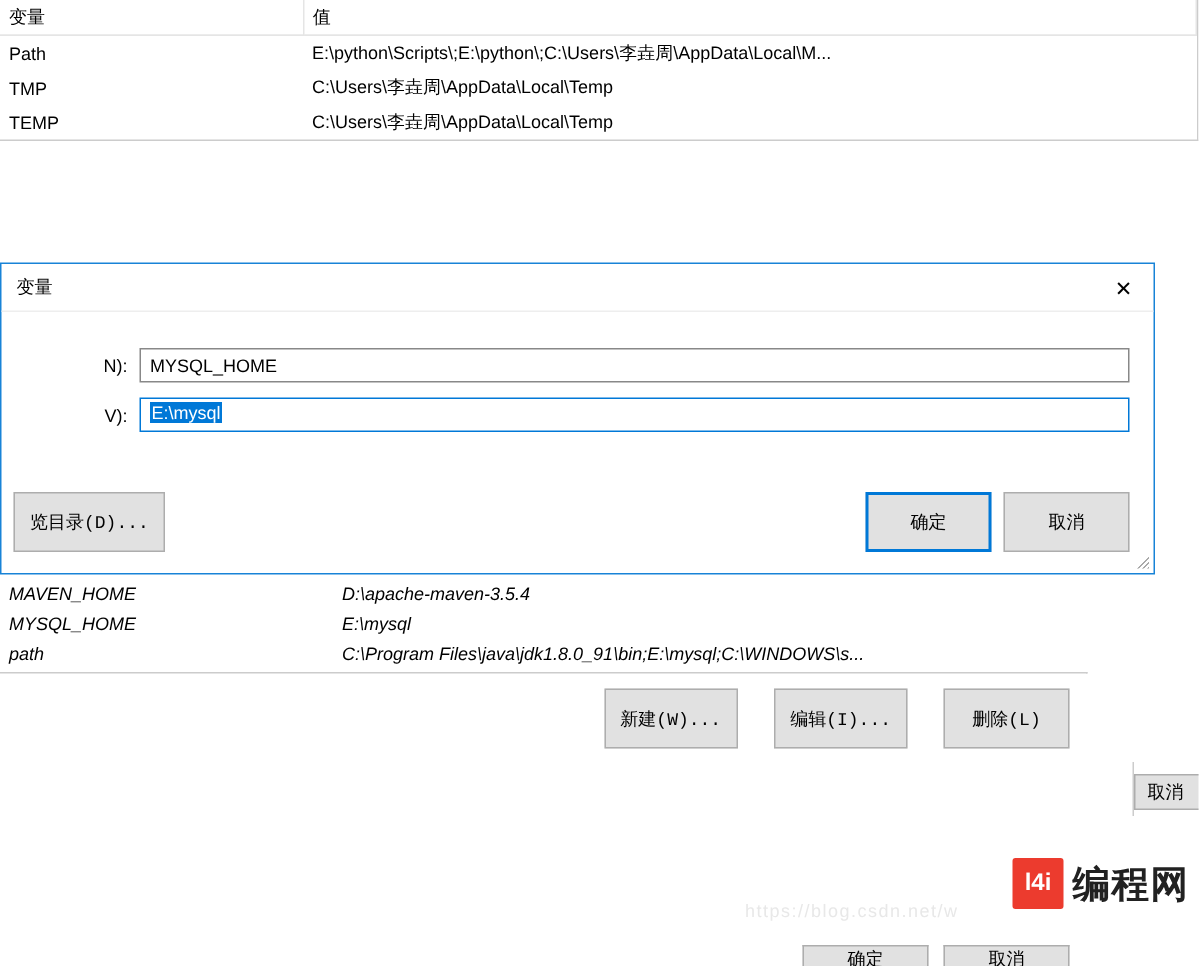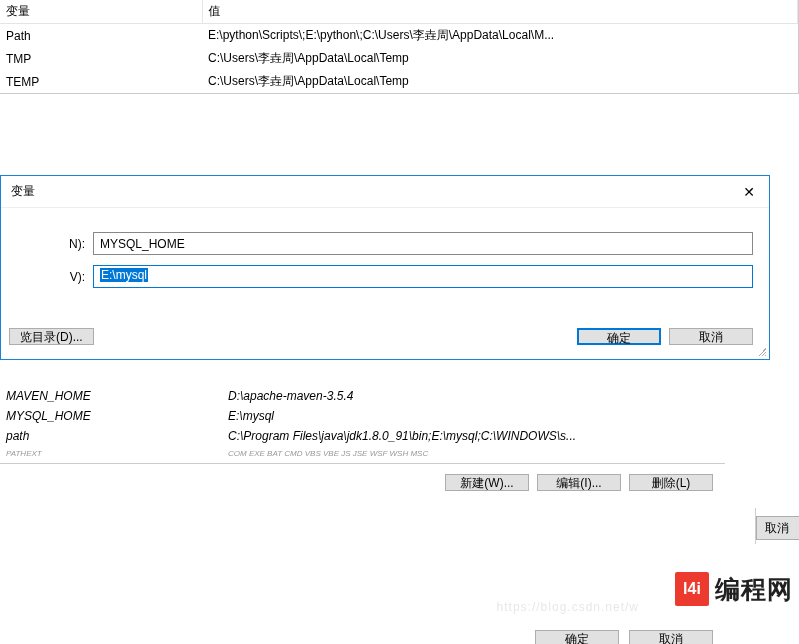--- a/index.html
+++ b/index.html
@@ -102,24 +102,24 @@
     .form-input.focused::selection { background: #0078d7; color: #fff; }
     .dialog-buttons {
       display: flex;
       padding: 14px 16px 14px 0;
       gap: 8px;
       align-items: center;
     }
     .dialog-buttons .spacer { flex: 1; }
     .btn {
       min-width: 84px;
-      height: 17px;
+      height: 40px;
       border: 1px solid #adadad;
       background: #e1e1e1;
-      font-family: Liberation Sans, sans-serif;
+      font-family: Liberation Mono, monospace;
       font-size: 12px;
       cursor: pointer;
       padding: 0 10px;
     }
     .btn.primary {
       border: 2px solid #0078d7;
       background: #e1e1e1;
     }
     .resize-grip {
       position: absolute;
@@ -153,21 +153,21 @@
     .sys-vars-area .col-var { width: 222px; }
     .sys-bottom-border {
       border-bottom: 1px solid #ccc;
       border-right: 1px solid #ccc;
       height: 1px;
       margin-top: 2px;
     }
     .sys-buttons {
       display: flex;
       justify-content: flex-end;
-      gap: 8px;
+      gap: 24px;
       padding: 10px 12px 0 0;
     }
     
     
     .outer-right {
       position: absolute;
       right: 0;
       top: 508px;
       width: 44px;
       border-left: 1px solid #ccc;
@@ -318,24 +318,20 @@
         <td>D:\apache-maven-3.5.4</td>
       </tr>
       <tr>
         <td>MYSQL_HOME</td>
         <td>E:\mysql</td>
       </tr>
       <tr>
         <td>path</td>
         <td>C:\Program Files\java\jdk1.8.0_91\bin;E:\mysql;C:\WINDOWS\s...</td>
       </tr>
-      <tr style="height:14px;overflow:hidden;color:#777;font-size:10px">
-        <td style="font-size:8px;color:#999">PATHEXT</td>
-        <td style="font-size:8px;color:#999">COM EXE BAT CMD VBS VBE JS JSE WSF WSH MSC</td>
-      </tr>
     </tbody>
   </table>
   <div class="sys-bottom-border"></div>
   <div class="sys-buttons">
     <button class="btn">新建(W)...</button>
     <button class="btn">编辑(I)...</button>
     <button class="btn">删除(L)</button>
   </div>
 </div>
 

